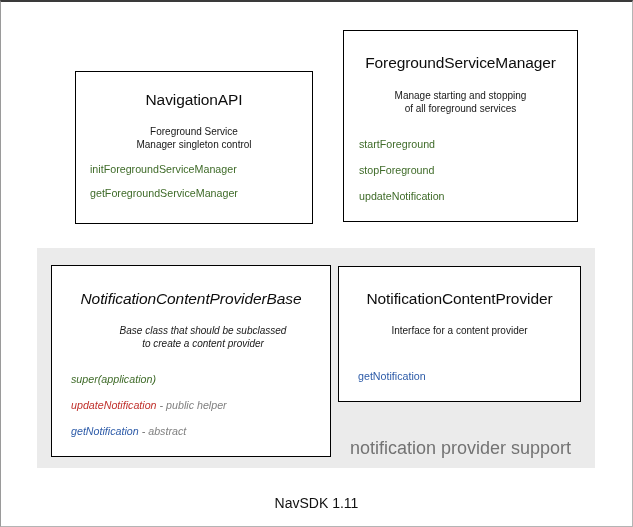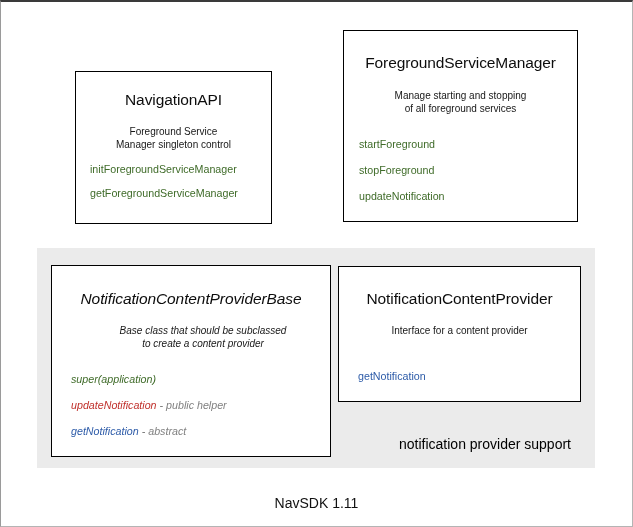--- a/index.html
+++ b/index.html
@@ -41,23 +41,23 @@
   }
   #group-notification-support {
     left: 37px;
     top: 248px;
     width: 558px;
     height: 220px;
   }
   #group-label-notification-support {
     position: absolute;
     right: 24px;
-    bottom: 16px;
-    font-size: 14px;
-    color: #000000;
+    bottom: 9px;
+    font-size: 18px;
+    color: #737373;
     white-space: nowrap;
   }
 
   
   .class-box {
     position: absolute;
     background: #ffffff;
     border: 1.6px solid #000000;
     box-sizing: border-box;
     text-align: center;
@@ -83,21 +83,21 @@
   }
   .m-green  { color: #3f6b29; }
   .m-red    { color: #c0302b; }
   .m-blue   { color: #2d5ba8; }
   .m-note   { color: #808080; }
 
   
   #box-navigation-api {
     left: 75px;
     top: 71px;
-    width: 197px;
+    width: 238px;
     height: 153px;
   }
   #box-navigation-api .class-title { margin-top: 19px; }
   #box-navigation-api .class-desc  { margin-top: 16px; }
   #box-navigation-api .member-list { margin-top: 11px; padding-left: 14px; }
   #box-navigation-api .member + .member { margin-top: 12px; }
 
   
   #box-foreground-service-manager {
     left: 343px;

